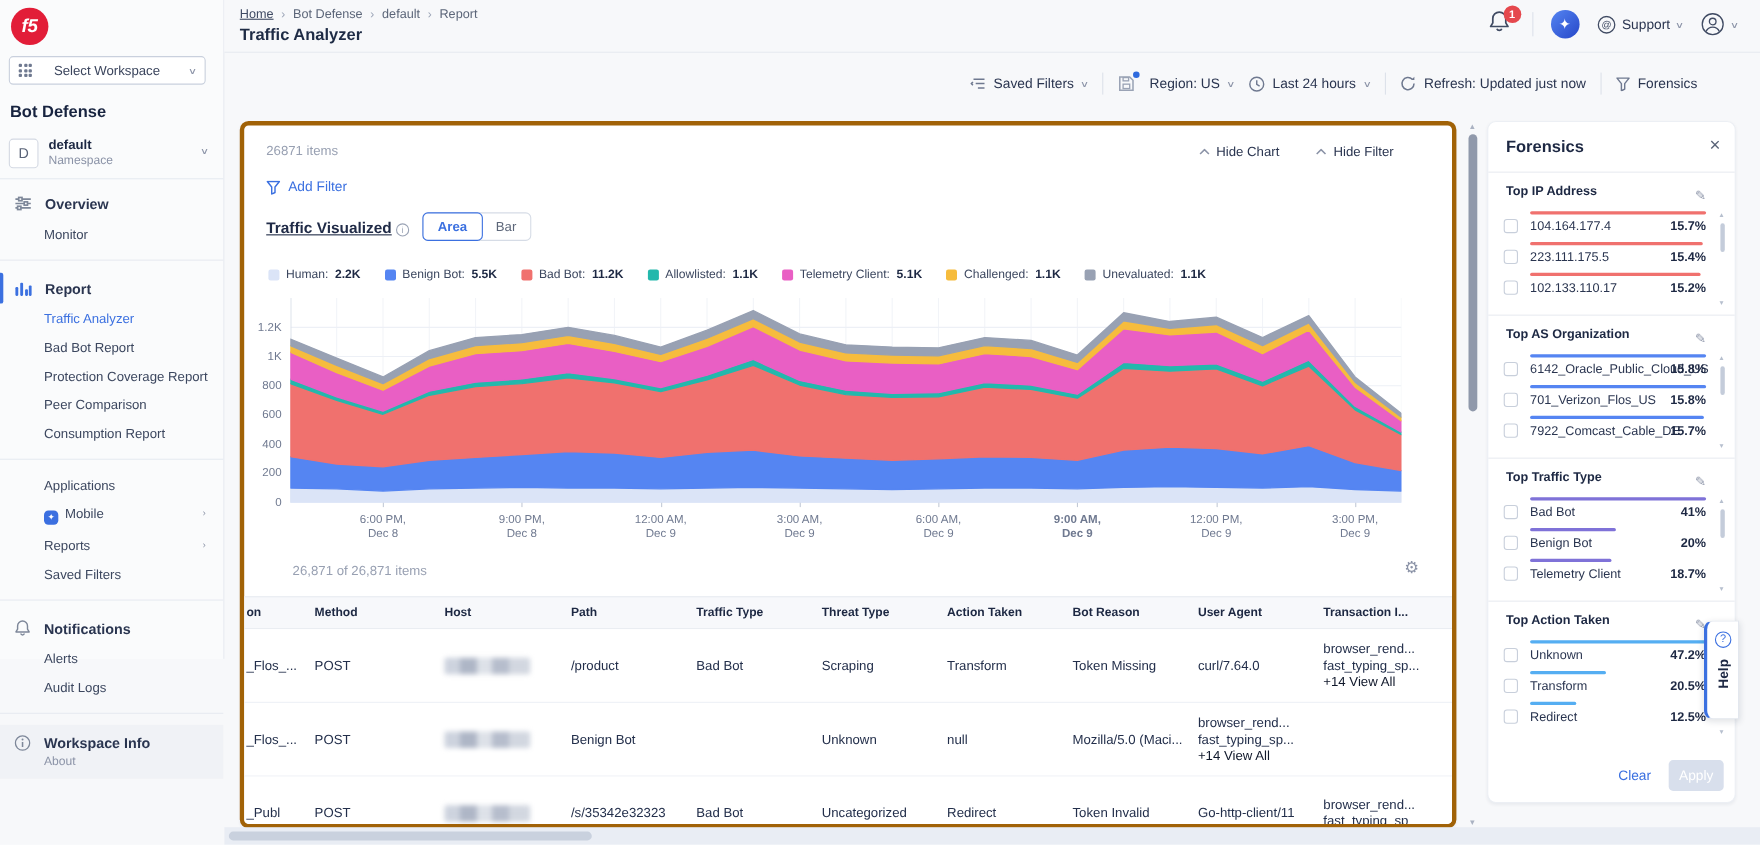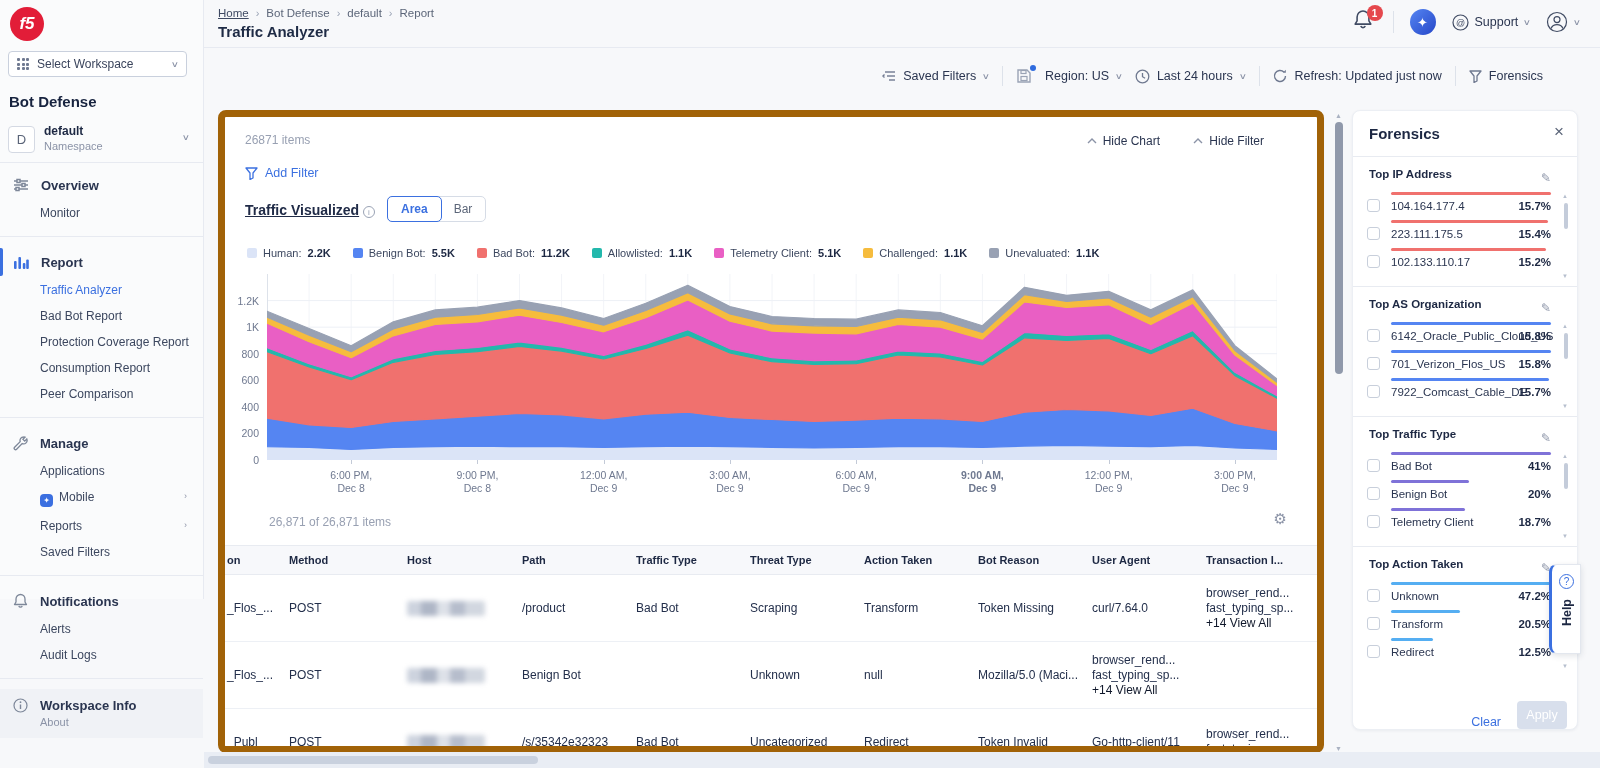--- a/index.html
+++ b/index.html
@@ -17,21 +17,21 @@
   .bell-wrap { position:relative; width:24px; height:26px; cursor:pointer; }
   .badge { position:absolute; top:-4px; right:-6px; min-width:16px; height:16px; border-radius:8px; background:#e5484d; color:#fff; font-size:10px; font-weight:bold; display:flex; align-items:center; justify-content:center; padding:0 4px; }
   .hdr-div { width:1px; height:22px; background:#dde2ea; }
   .ai-circle { width:26px; height:26px; border-radius:50%; background:linear-gradient(135deg,#5585f2,#2647c8); color:#fff; font-size:13px; display:flex; align-items:center; justify-content:center; cursor:pointer; }
   .hdr-item { display:flex; align-items:center; gap:6px; font-size:12.5px; color:#2a3550; cursor:pointer; }
   .chev-dn { font-size:8px; color:#8b93a7; transform:scaleX(1.4); }
 
   
   #sidebar { position:absolute; left:0; top:0; width:204px; height:599px; background:#fafbfc; border-right:1px solid #e7eaf1; }
   .f5-logo { position:absolute; left:10px; top:7px; width:34px; height:34px; border-radius:50%; background:#e21d38; color:#fff; font-weight:bold; font-style:italic; font-size:17px; display:flex; align-items:center; justify-content:center; }
-  .ws-select { position:absolute; left:8px; top:51px; width:179px; height:26px; background:#fff; border:1px solid #c9d0dd; border-radius:4px; display:flex; align-items:center; gap:8px; padding:0 8px; cursor:pointer; }
+  .ws-select { position:absolute; left:8px; top:51px; width:179px; height:26px; background:#fff; border:1px solid #c9d0dd; border-radius:4px; display:flex; align-items:center; gap:20px; padding:0 8px; cursor:pointer; }
   .grid-icon { display:grid; grid-template-columns:repeat(3,3px); grid-gap:1.5px; }
   .grid-icon i { width:3px; height:3px; background:#6f7990; border-radius:1px; }
   .ws-label { font-size:12px; color:#3a445c; flex:1; }
   .product-name { position:absolute; left:9px; top:93px; font-size:15px; font-weight:bold; color:#17233f; }
   .ns-row { position:absolute; left:0; top:117px; width:203px; height:46px; border-bottom:1px solid #e7eaf1; cursor:pointer; }
   .ns-avatar { position:absolute; left:8px; top:9px; width:27px; height:27px; border:1px solid #d4d9e3; border-radius:4px; background:#fff; color:#5a6478; font-size:13px; display:flex; align-items:center; justify-content:center; }
   .ns-name { position:absolute; left:44px; top:7px; font-size:12px; font-weight:bold; color:#1d2843; }
   .ns-type { position:absolute; left:44px; top:23px; font-size:11px; color:#8b93a7; }
   .ns-chev { position:absolute; right:14px; top:16px; }
   .nav-group-hd { position:relative; display:flex; align-items:center; gap:12px; padding:0 0 0 13px; height:30px; font-size:13px; font-weight:bold; color:#2a3550; cursor:pointer; }
@@ -47,21 +47,21 @@
   .nav-scroll { position:absolute; left:0; top:170px; width:203px; }
 
   
   #toolbar { position:absolute; top:63px; right:57px; display:flex; align-items:center; gap:13px; height:26px; }
   .tb-item { display:flex; align-items:center; gap:7px; font-size:12.5px; color:#2a3550; cursor:pointer; white-space:nowrap; }
   .tb-div { width:1px; height:20px; background:#dde2ea; }
   .save-wrap { position:relative; cursor:pointer; }
   .blue-dot { position:absolute; top:-3px; right:-4px; width:6px; height:6px; border-radius:50%; background:#2f6bde; }
 
   
-  #main-card { position:absolute; left:218px; top:110px; width:1106px; height:643px; background:#fff; border:7px solid #a16207; border-radius:8px; box-shadow:0 1px 2px rgba(20,30,60,.04); overflow:hidden; }
+  #main-card { position:absolute; left:218px; top:110px; width:1106px; height:643px; background:#fff; border:4px solid #a16207; border-radius:8px; box-shadow:0 1px 2px rgba(20,30,60,.04); overflow:hidden; }
   .items-count { position:absolute; left:20px; top:16px; font-size:12px; color:#98a0b2; }
   .hide-link { position:absolute; top:17px; font-size:12px; color:#2a3550; display:flex; gap:6px; align-items:center; cursor:pointer; }
   .add-filter { position:absolute; left:20px; top:49px; font-size:12.5px; color:#3b70e0; display:flex; gap:7px; align-items:center; cursor:pointer; }
   .chart-title { position:absolute; left:20px; top:85px; font-size:14px; font-weight:bold; color:#202b47; text-decoration:underline; cursor:pointer; }
   .info-ic { position:absolute; left:138px; top:89px; width:12px; height:12px; border:1px solid #9aa3b5; border-radius:50%; color:#9aa3b5; font-size:8px; display:flex; align-items:center; justify-content:center; }
   .seg-group { position:absolute; left:162px; top:79px; display:flex; border:1px solid #d6dce6; border-radius:5px; background:#fff; }
   .seg-btn { padding:5px 13px; font-size:12px; color:#5c6679; cursor:pointer; }
   .seg-btn.active { color:#3b70e0; border:1.5px solid #3b70e0; border-radius:5px; margin:-1px; background:#fff; font-weight:bold; }
   .legend { position:absolute; left:22px; top:130px; display:flex; gap:22px; font-size:11px; color:#3c475f; align-items:center; }
   .lg-item { display:flex; align-items:center; gap:6px; }
@@ -100,21 +100,21 @@
   .fx-pencil { position:absolute; right:26px; top:14px; font-size:12px; color:#8b93a7; cursor:pointer; }
   .fx-items { position:absolute; left:0; top:34px; right:0; }
   .fx-item { position:relative; height:28px; margin:0 0 0 0; }
   .fx-bar { position:absolute; left:38px; right:26px; top:1px; height:3px; border-radius:2px; }
   .fx-cb { position:absolute; left:14px; top:8px; width:13px; height:13px; border:1px solid #c8cfdb; border-radius:3px; background:#fff; cursor:pointer; }
   .fx-label { position:absolute; left:38px; top:9px; font-size:11.5px; color:#2a3550; }
   .fx-pct { position:absolute; right:26px; top:9px; font-size:11.5px; font-weight:bold; color:#1d2843; }
   .mini-sb { position:absolute; right:7px; top:36px; width:8px; height:86px; }
   .mini-sb .ar { position:absolute; left:0; font-size:6px; color:#b6bfce; }
   .mini-sb .th2 { position:absolute; left:2px; top:10px; width:4px; height:26px; border-radius:2px; background:#c4ccda; }
-  .fx-foot { position:absolute; left:0; bottom:0; width:100%; height:48px; display:flex; align-items:flex-end; justify-content:flex-end; gap:16px; padding-right:10px; }
+  .fx-foot { position:absolute; left:0; bottom:0; width:100%; height:48px; display:flex; align-items:center; justify-content:flex-end; gap:16px; padding-right:10px; }
   .clear-link { font-size:12.5px; color:#3b70e0; cursor:pointer; }
   .apply-btn { width:50px; height:28px; border:none; border-radius:4px; background:#d8dfec; color:#fff; font-size:12.5px; cursor:default; }
 
   
   #help-tab { position:absolute; left:1549px; top:564px; width:32px; height:90px; background:#fff; border:1px solid #e3e7ee; border-left:3px solid #3b70e0; border-radius:8px 0 0 8px; box-shadow:0 2px 6px rgba(20,30,60,.12); cursor:pointer; }
   .help-q { position:absolute; left:7px; top:9px; width:15px; height:15px; border:1.5px solid #3b70e0; border-radius:50%; color:#3b70e0; font-size:10px; display:flex; align-items:center; justify-content:center; }
   .help-txt { position:absolute; left:8px; top:34px; writing-mode:vertical-rl; transform:rotate(180deg); font-size:12.5px; font-weight:bold; color:#1d2843; }
 
   
   #h-scroll { position:absolute; left:204px; top:752px; right:0; height:16px; background:#e9edf4; }
@@ -177,30 +177,24 @@
               <rect x="5.4" y="2" width="2.6" height="12" rx="1"></rect>
               <rect x="9.8" y="8" width="2.6" height="6" rx="1"></rect>
               <rect x="13.2" y="4.5" width="2.6" height="9.5" rx="1"></rect>
             </g>
           </svg>
         <span>Report</span>
       </div>
       <div class="nav-sub active">Traffic Analyzer</div>
       <div class="nav-sub">Bad Bot Report</div>
       <div class="nav-sub">Protection Coverage Report</div>
+      <div class="nav-sub">Peer Comparison</div>
       <div class="nav-sub">Consumption Report</div>
-      <div class="nav-sub">Peer Comparison</div>
       <div class="nav-divider"></div>
 
-      <div class="nav-group-hd">
-        <svg width="15" height="15" viewBox="0 0 15 15">
-            <path d="M10.5 1a3.5 3.5 0 0 0-3.3 4.6L1.6 11.2a1.4 1.4 0 0 0 2 2l5.6-5.6A3.5 3.5 0 0 0 13.8 3l-2.1 2.1-1.8-1.8L12 1.2A3.6 3.6 0 0 0 10.5 1z" fill="none" stroke="#7d8799" stroke-width="1.3"></path>
-          </svg>
-        <span>Manage</span>
-      </div>
       <div class="nav-sub">Applications</div>
       <div class="nav-sub">
         <span class="mobile-ic">✦</span><span>Mobile</span>
         <span class="nav-right-chev">›</span>
       </div>
       <div class="nav-sub">
         <span>Reports</span>
         <span class="nav-right-chev">›</span>
       </div>
       <div class="nav-sub">Saved Filters</div>

